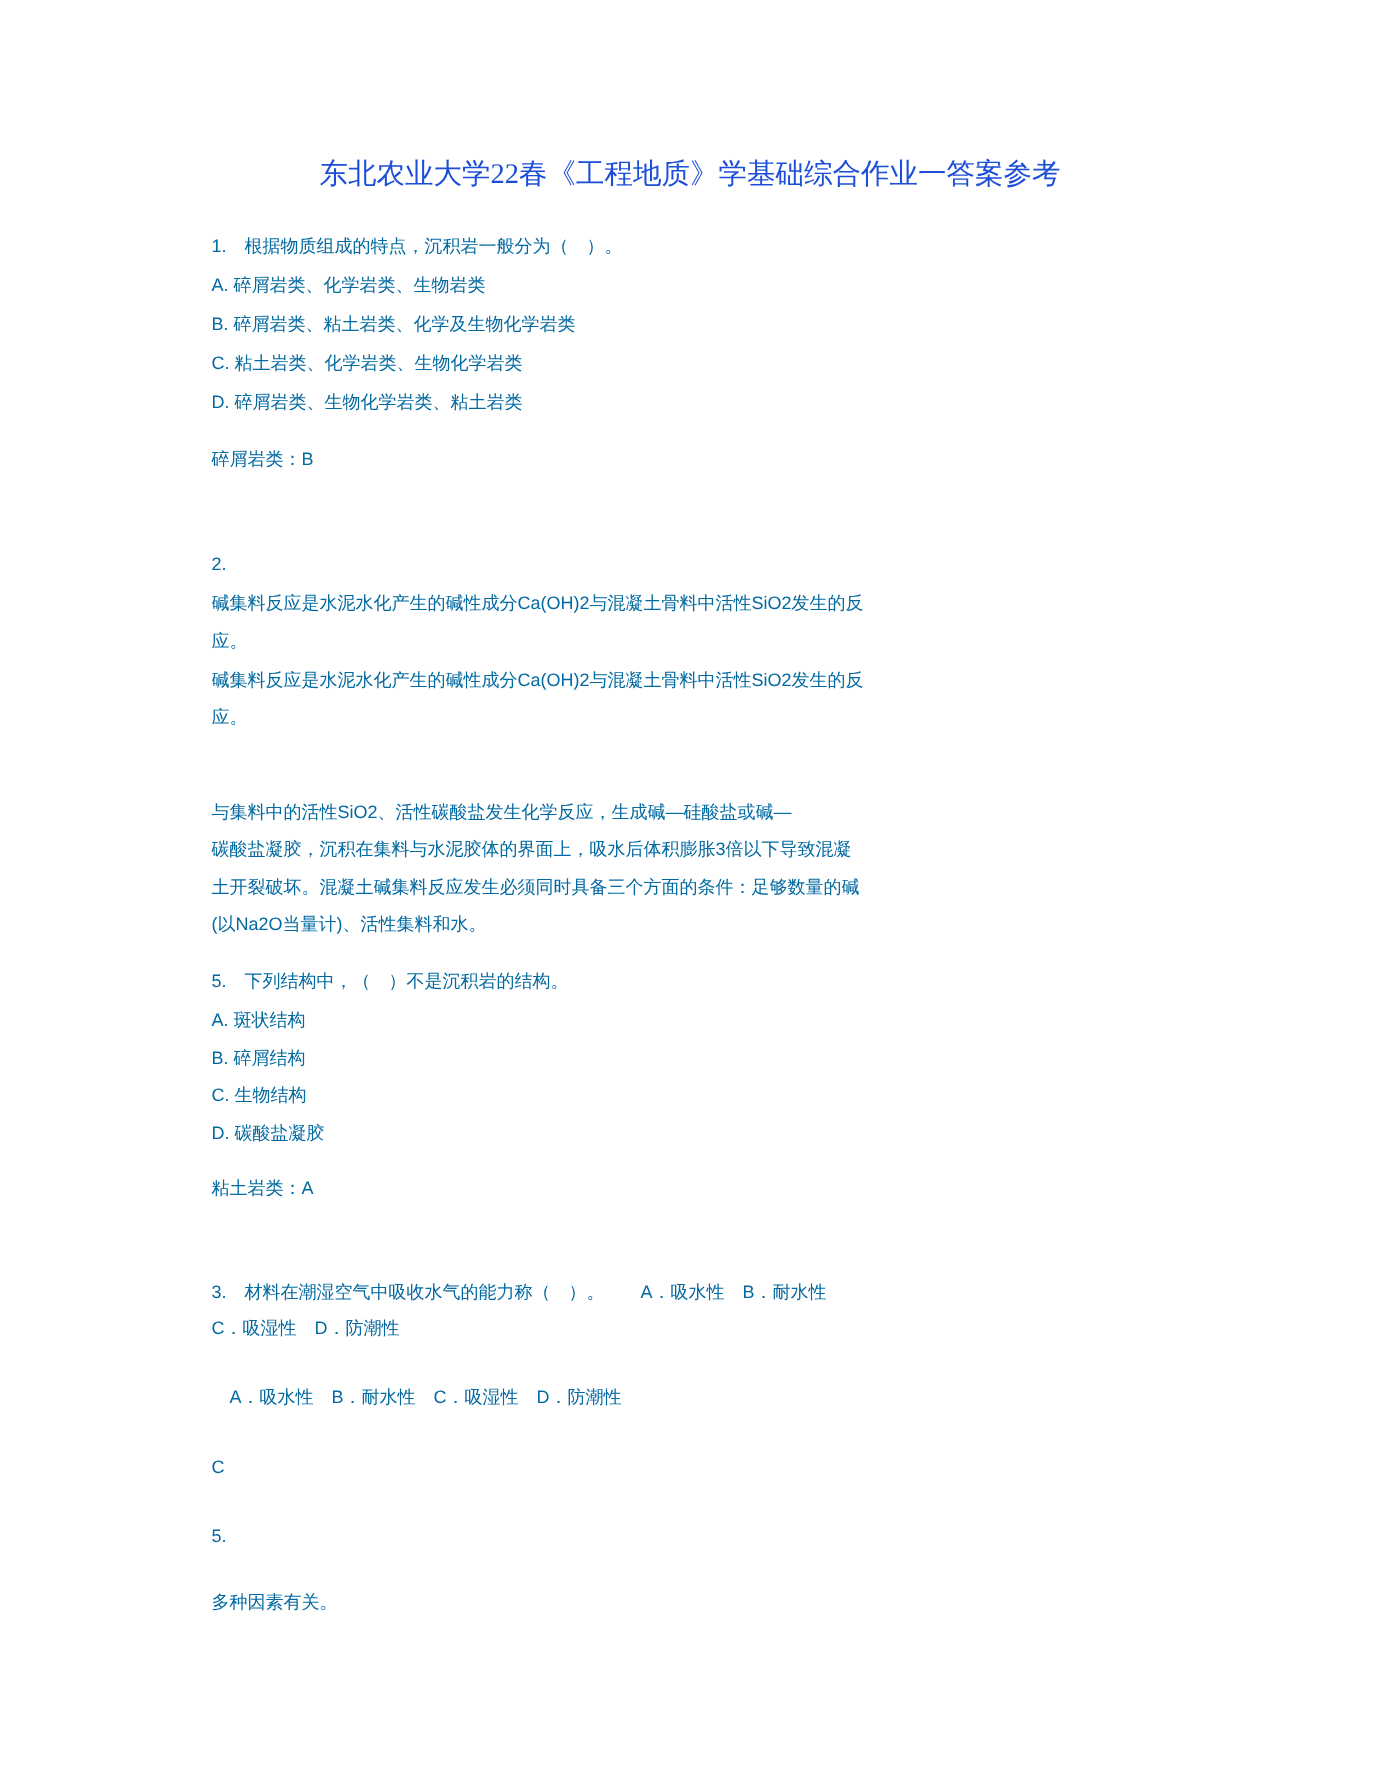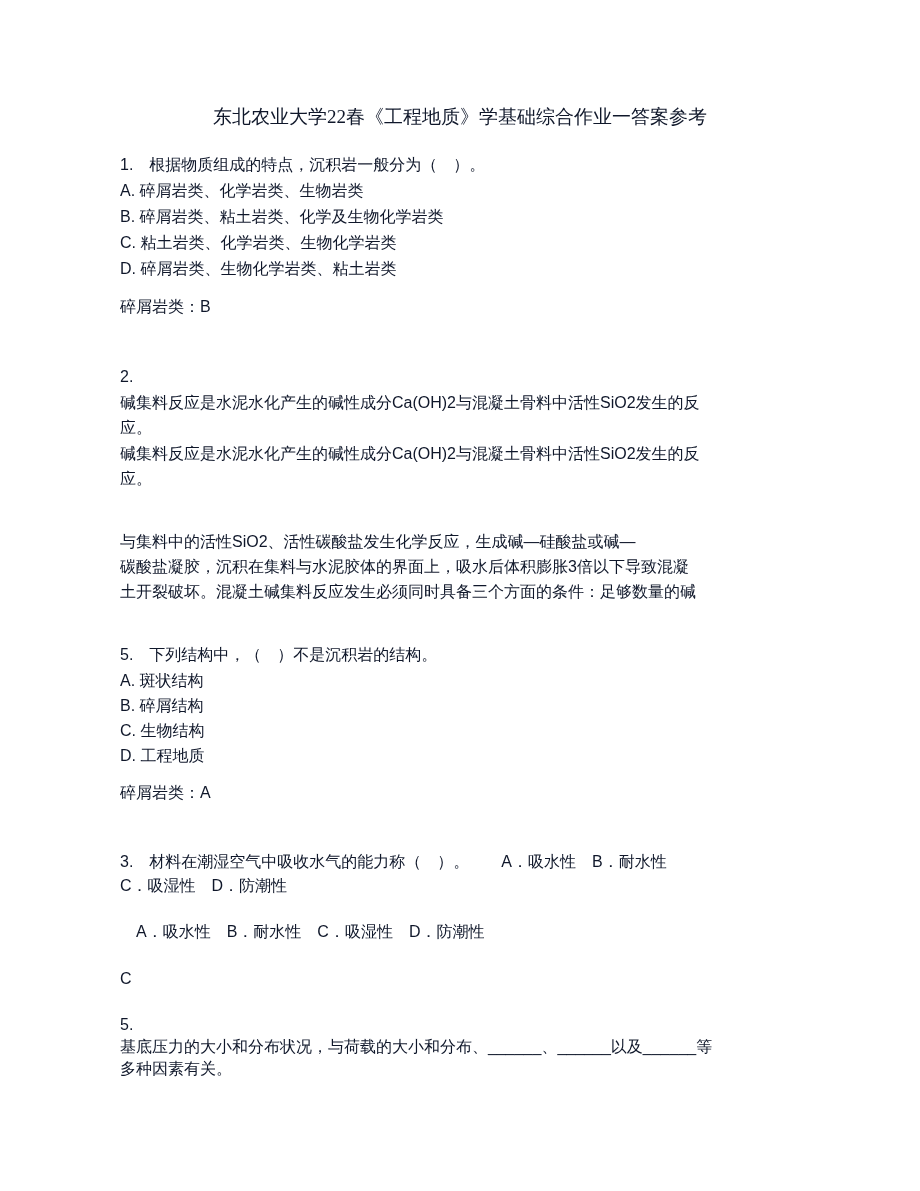--- a/index.html
+++ b/index.html
@@ -24,29 +24,29 @@
   }
   .doc-title {
     position: absolute;
     left: 0;
     width: 920px;
     text-align: center;
     font-family: "Liberation Serif", serif;
     font-size: 19px;
     line-height: 22px;
     white-space: pre;
-    color: #0f172a;
+    color: #1d4ed8;
   }
   .ln {
     position: absolute;
-    left: 120px;
-    font-size: 16px;
+    left: 141px;
+    font-size: 12px;
     line-height: 21px;
     white-space: pre;
-    color: #0f172a;
+    color: #0369a1;
   }
 </style>
 </head>
 <body>
 
 <div class="page">
 
   <div class="doc-title" style="top:106px">东北农业大学22春《工程地质》学基础综合作业一答案参考</div>
 
   <div class="ln" style="top:154px">1.　根据物质组成的特点，沉积岩一般分为（　）。</div>
@@ -57,30 +57,30 @@
   <div class="ln" style="top:296px">碎屑岩类：B</div>
 
   <div class="ln" style="top:366px">2.</div>
   <div class="ln" style="top:392px">碱集料反应是水泥水化产生的碱性成分Ca(OH)2与混凝土骨料中活性SiO2发生的反</div>
   <div class="ln" style="top:417px">应。</div>
   <div class="ln" style="top:443px">碱集料反应是水泥水化产生的碱性成分Ca(OH)2与混凝土骨料中活性SiO2发生的反</div>
   <div class="ln" style="top:468px">应。</div>
   <div class="ln" style="top:531px">与集料中的活性SiO2、活性碳酸盐发生化学反应，生成碱—硅酸盐或碱—</div>
   <div class="ln" style="top:556px">碳酸盐凝胶，沉积在集料与水泥胶体的界面上，吸水后体积膨胀3倍以下导致混凝</div>
   <div class="ln" style="top:581px">土开裂破坏。混凝土碱集料反应发生必须同时具备三个方面的条件：足够数量的碱</div>
+  <div class="ln" style="top:606px">(以Na2O当量计)、活性集料和水。</div>
 
   <div class="ln" style="top:644px">5.　下列结构中，（　）不是沉积岩的结构。</div>
   <div class="ln" style="top:670px">A. 斑状结构</div>
   <div class="ln" style="top:695px">B. 碎屑结构</div>
   <div class="ln" style="top:720px">C. 生物结构</div>
-  <div class="ln" style="top:745px">D. 工程地质</div>
-  <div class="ln" style="top:782px">碎屑岩类：A</div>
+  <div class="ln" style="top:745px">D. 碳酸盐凝胶</div>
+  <div class="ln" style="top:782px">粘土岩类：A</div>
 
   <div class="ln" style="top:851px">3.　材料在潮湿空气中吸收水气的能力称（　）。　　A．吸水性　B．耐水性</div>
   <div class="ln" style="top:875px">C．吸湿性　D．防潮性</div>
   <div class="ln" style="top:921px">　A．吸水性　B．耐水性　C．吸湿性　D．防潮性</div>
   <div class="ln" style="top:968px">C</div>
 
   <div class="ln" style="top:1014px">5.</div>
-  <div class="ln" style="top:1036px">基底压力的大小和分布状况，与荷载的大小和分布、______、______以及______等</div>
   <div class="ln" style="top:1058px">多种因素有关。</div>
 
 </div>
 
 </body></html>

